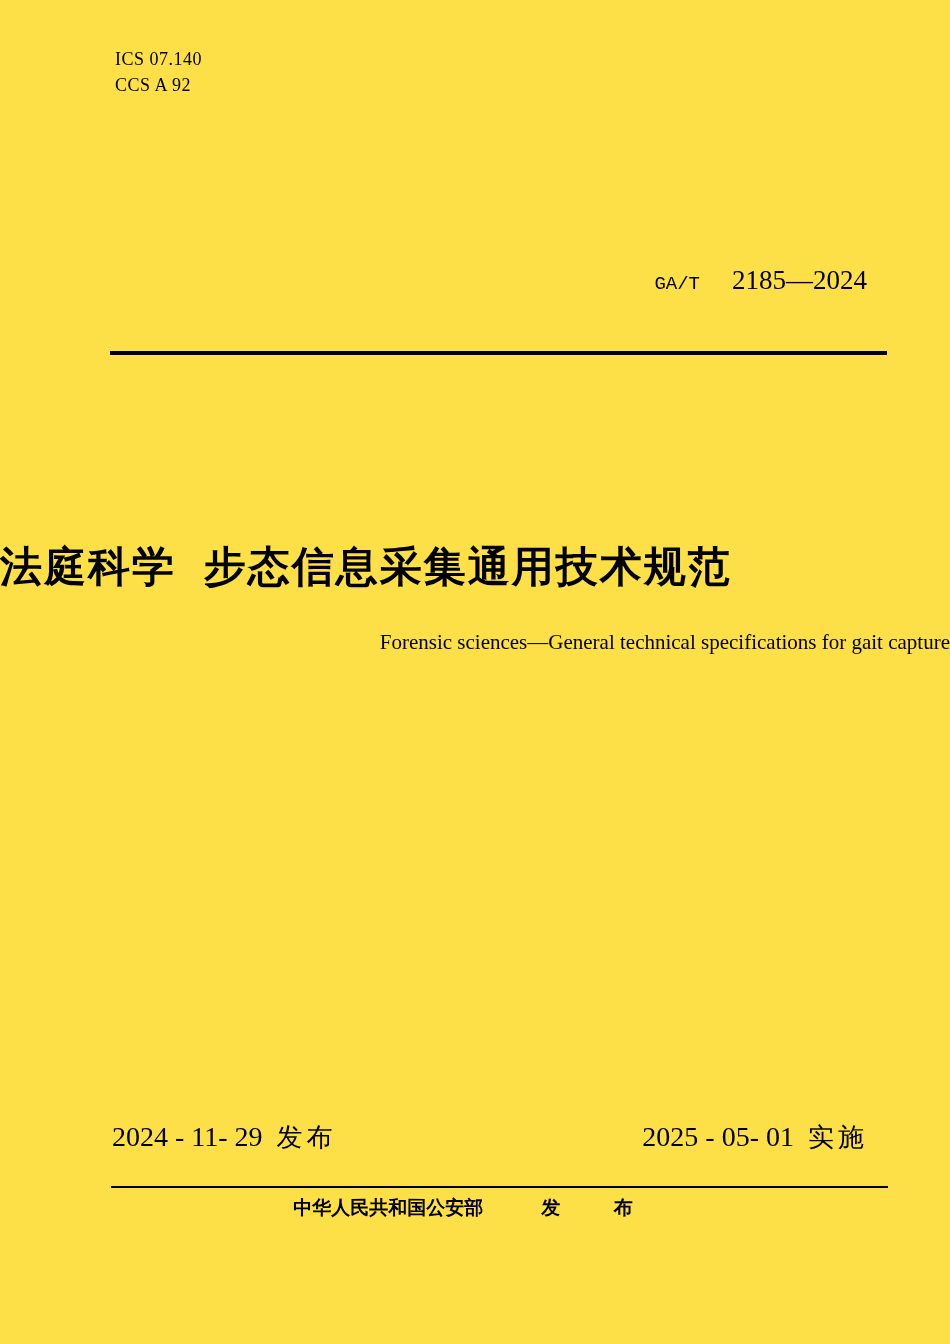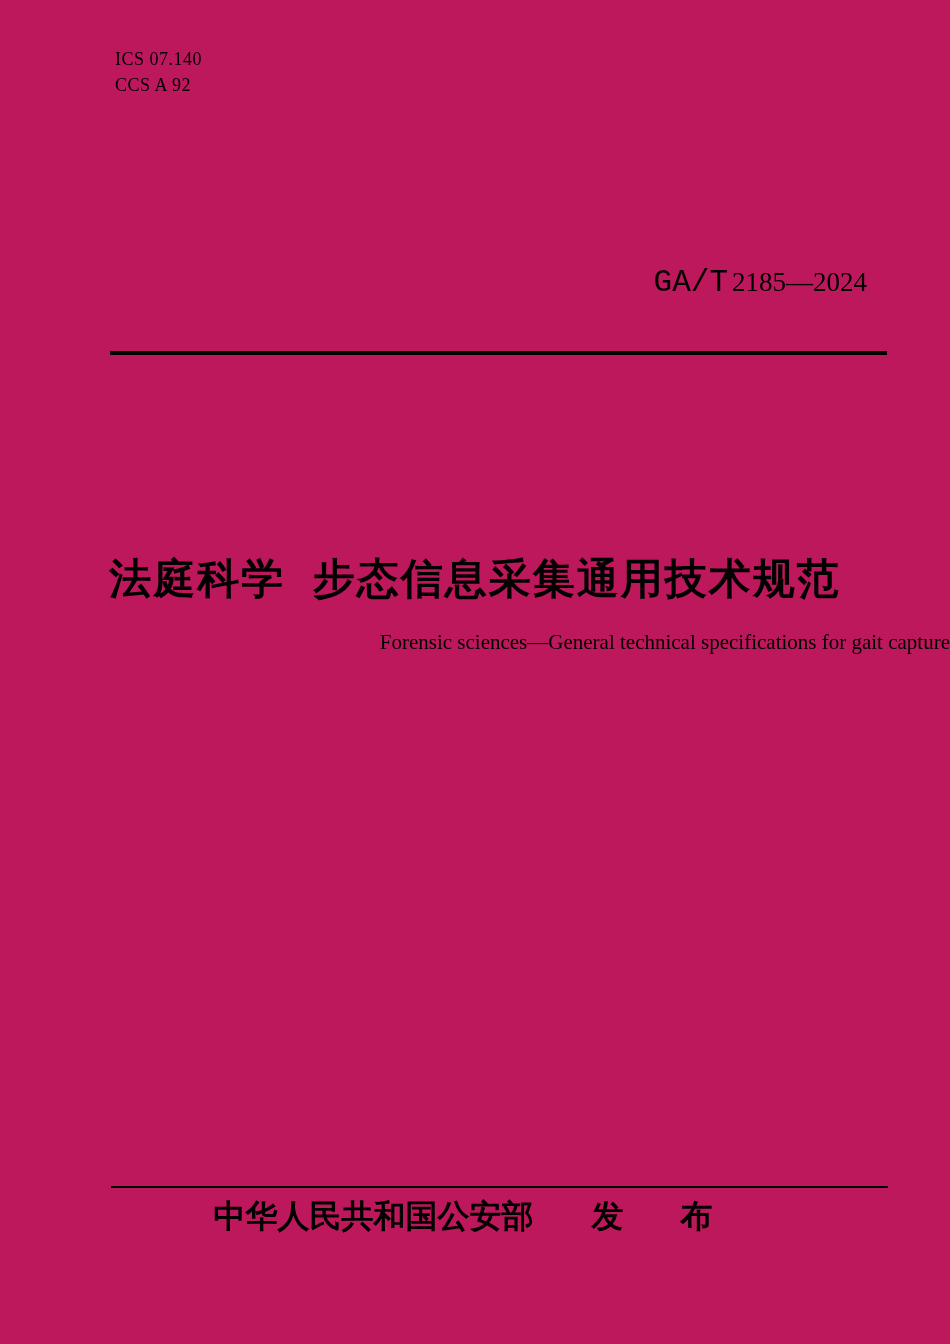--- a/index.html
+++ b/index.html
@@ -5,21 +5,21 @@
   html, body {
     margin: 0;
     padding: 0;
     background: #888;
   }
   .page {
     position: relative;
     width: 950px;
     height: 1344px;
     margin: 0 auto;
-    background: #be185d;
+    background: #fde047;
     color: #000000;
     font-family: "Liberation Serif", serif;
     overflow: hidden;
   }
   .ics-block {
     position: absolute;
     left: 115px;
     top: 46px;
     font-family: "Liberation Serif", serif;
     font-size: 18px;
@@ -52,41 +52,41 @@
   .standard-number {
     position: absolute;
     top: 264px;
     right: 83px;
     font-size: 27px;
     line-height: 1.2;
     white-space: nowrap;
   }
   .standard-number .prefix {
     font-family: "Liberation Mono", monospace;
-    font-size: 31px;
+    font-size: 19px;
     letter-spacing: 0px;
-    margin-right: 4px;
+    margin-right: 32px;
   }
   .standard-number .number {
     font-family: "Liberation Serif", serif;
   }
   .rule-top {
     position: absolute;
     left: 110px;
     top: 351px;
     width: 777px;
     height: 4px;
     background: #000;
   }
   .title-cn {
     position: absolute;
     left: 0;
-    top: 555px;
+    top: 543px;
     width: 100%;
-    text-align: center;
+    text-align: left;
     font-family: "Liberation Sans", sans-serif;
     font-weight: bold;
     font-size: 42px;
     line-height: 1.15;
     letter-spacing: 2px;
     word-spacing: 14px;
     white-space: nowrap;
   }
   .title-en {
     position: absolute;
@@ -126,21 +126,21 @@
     background: #000;
   }
   .footer-row {
     position: absolute;
     left: 0;
     top: 1197px;
     width: 100%;
     text-align: center;
     font-family: "Liberation Sans", sans-serif;
     font-weight: bold;
-    font-size: 32px;
+    font-size: 19px;
     line-height: 1.2;
     white-space: nowrap;
   }
   .footer-row .publish-label {
     margin-left: 58px;
     letter-spacing: 24px;
   }
 </style>
 </head>
 <body>
@@ -157,20 +157,28 @@
   <div class="standard-number">
     <span class="prefix">GA/T</span><span class="number">2185—2024</span>
   </div>
 
   <div class="rule-top"></div>
 
   <div class="title-cn">法庭科学 步态信息采集通用技术规范</div>
 
   <div class="title-en">Forensic sciences—General technical specifications for gait capture</div>
 
+  <div class="dates-row">
+    <div>
+      <span>2024 - 11- 29</span><span class="cjk-label">发布</span>
+    </div>
+    <div>
+      <span>2025 - 05- 01</span><span class="cjk-label">实施</span>
+    </div>
+  </div>
 
   <div class="rule-bottom"></div>
 
   <div class="footer-row">
     <span>中华人民共和国公安部</span><span class="publish-label">发 布</span>
   </div>
 
 </div>
 
 </body></html>

